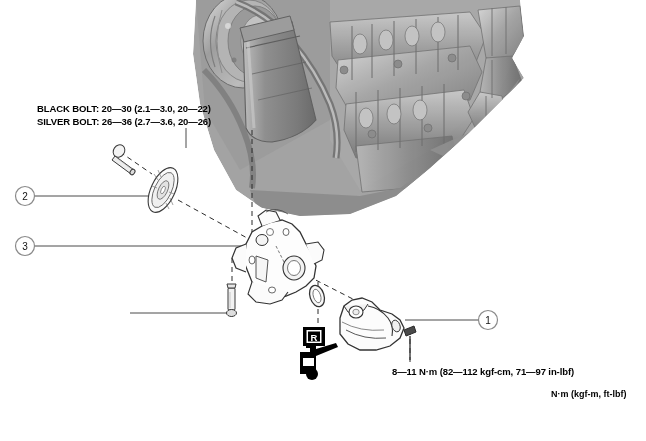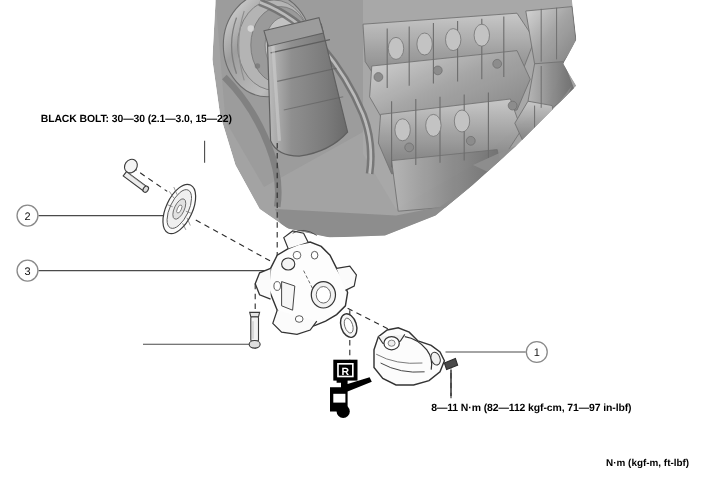--- a/index.html
+++ b/index.html
@@ -43,21 +43,20 @@
   .spec-pickup-bolt { left: 392px; top: 366px; }
   .spec-units {
     position: absolute;
     left: 551px;
     top: 389px;
     font-family: "Liberation Sans", sans-serif;
     font-size: 9px;
     font-weight: bold;
     color: #000000;
     white-space: nowrap;
-    margin-top: 27px;
   }
   .caption {
     position: absolute;
     left: 5px;
     top: 418px;
     font-family: "Liberation Sans", sans-serif;
     font-size: 13px;
     color: #000000;
     white-space: nowrap;
   }
@@ -320,18 +319,19 @@
           <text class="callout-num" x="0" y="3.6" text-anchor="middle">3</text>
         </g>
         <g transform="translate(488,320)">
           <circle r="9.5" fill="#ffffff" stroke="#8a8a8a" stroke-width="1.2"></circle>
           <text class="callout-num" x="0" y="3.6" text-anchor="middle">1</text>
         </g>
       </g>
     </svg>
   </div>
 
-  <div class="spec-text spec-black-bolt">BLACK BOLT: 30—30 (2.1—3.0, 15—22)</div>
+  <div class="spec-text spec-black-bolt">BLACK BOLT: 20—30 (2.1—3.0, 20—22)</div>
+  <div class="spec-text spec-silver-bolt">SILVER BOLT: 26—36 (2.7—3.6, 20—26)</div>
   <div class="spec-text spec-pickup-bolt">8—11 N·m (82—112 kgf-cm, 71—97 in-lbf)</div>
   <div class="spec-units">N·m (kgf-m, ft-lbf)</div>
 
 
 </div>
 
 </body></html>

